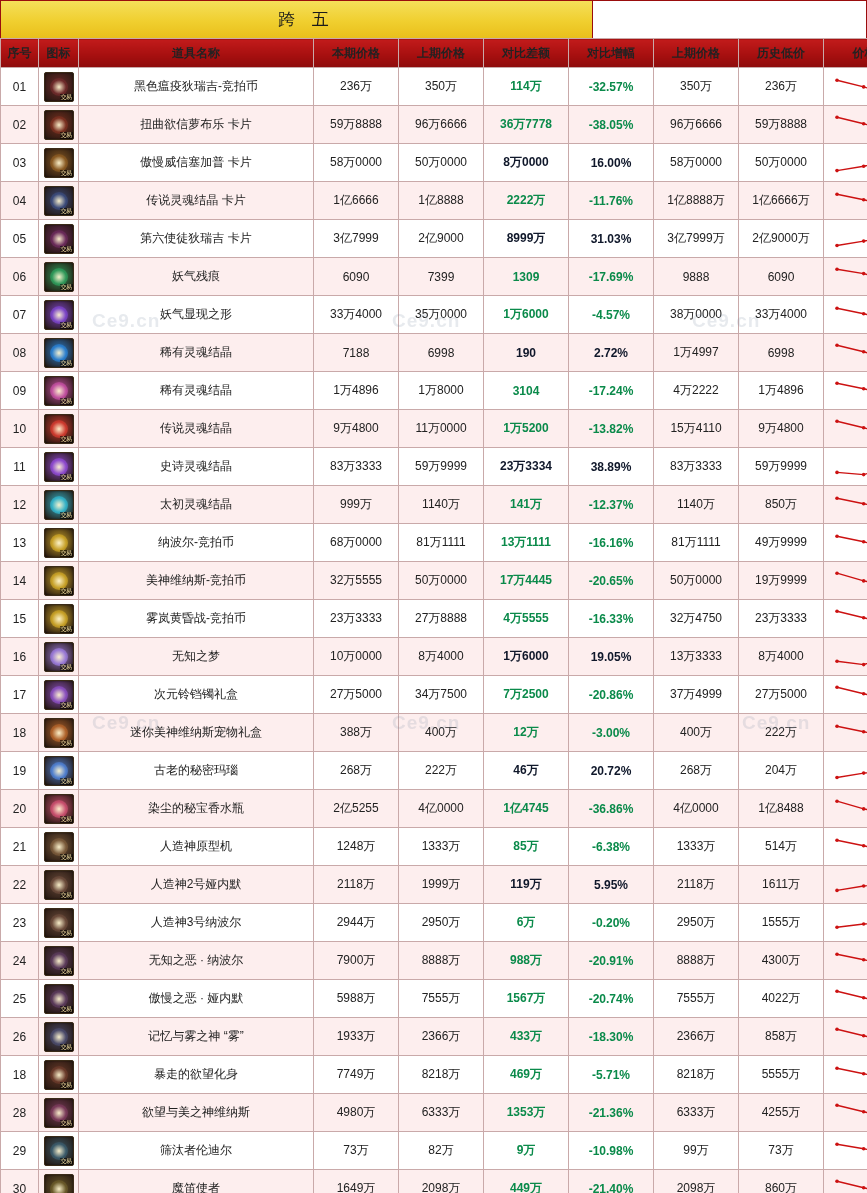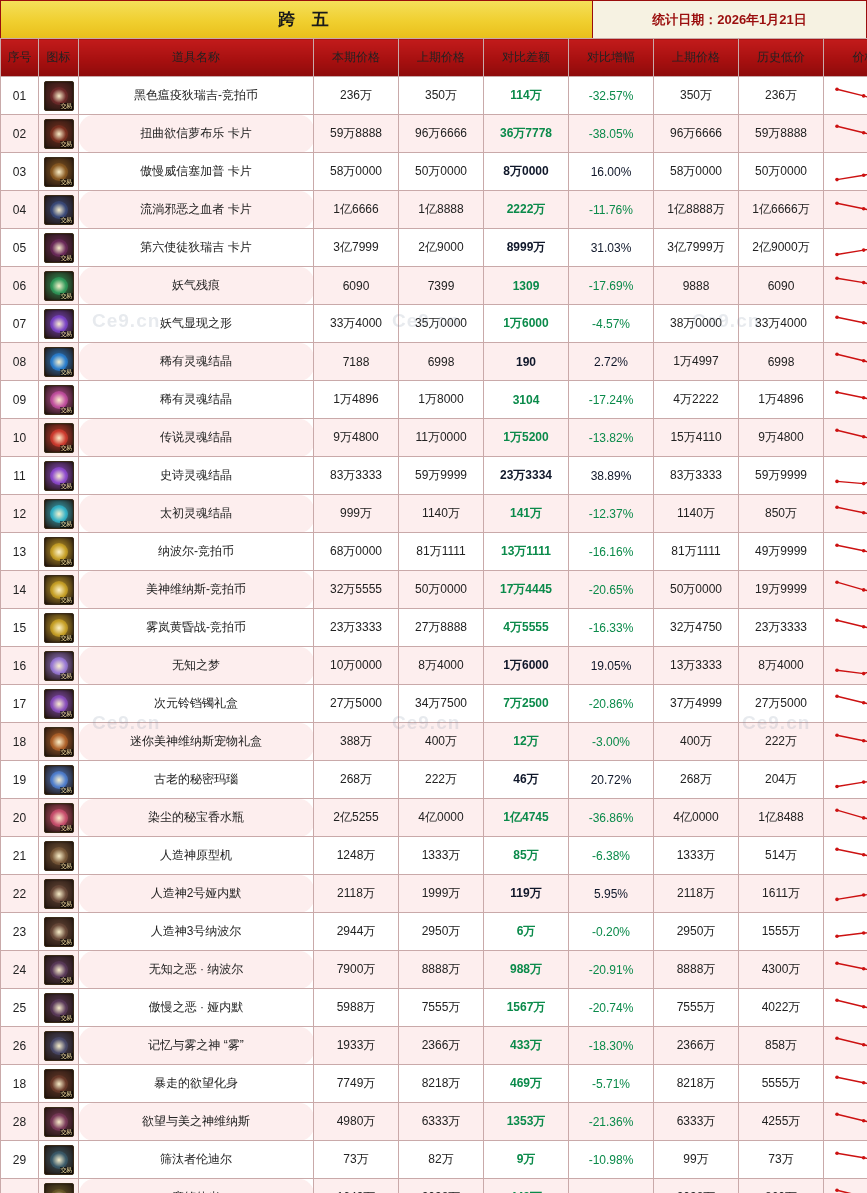--- a/index.html
+++ b/index.html
@@ -20,21 +20,21 @@
     width: 867px;
     height: 38px;
     border: 1px solid #9a0d0d;
     border-bottom: none;
   }
   .header-title {
     flex: 0 0 592px;
     background: linear-gradient(#f5df5a, #f0cf2f 55%, #e9bf1b);
     border-right: 1px solid #9a0d0d;
     display: flex; align-items: center; justify-content: center;
-    font-size: 17px; font-weight: bold; color: #1a1a1a;
+    font-size: 17px; font-weight: normal; color: #1a1a1a;
     letter-spacing: 6px;
     padding-left: 20px;
   }
   .header-date {
     flex: 1 1 auto;
     background: #f6f2e2;
     display: flex; align-items: center; justify-content: center;
     font-size: 13px; font-weight: bold; color: #9a0d0d;
   }
   
@@ -47,34 +47,34 @@
     border: 1px solid #c9a9a9;
     font-size: 12px;
     color: #222;
     text-align: center;
     vertical-align: middle;
     padding: 0;
   }
   thead th {
     background: linear-gradient(#c21b1b, #a50f0f 60%, #8d0b0b);
     color: #fff;
-    font-weight: normal;
-    height: 38px;
+    font-weight: bold;
+    height: 29px;
     border: 1px solid #8d0b0b;
     font-size: 12.5px;
   }
   tbody tr { height: 38px; }
   tbody tr.odd td { background: #ffffff; }
   tbody tr.even td { background: #fdeeee; }
 
   td.c-idx { font-size: 12px; color: #333; }
-  td.c-name { font-size: 12.5px; color: #111; border-radius: 15px; }
+  td.c-name { font-size: 12.5px; color: #111; }
   td.c-num { font-size: 12.5px; color: #111; }
   td.c-diff { font-weight: bold; font-size: 12.5px; }
-  td.c-pct  { font-weight: normal; font-size: 12.5px; }
+  td.c-pct  { font-weight: bold; font-size: 12.5px; }
   .up   { color: #0f172a; }
   .down { color: #0a8a4a; }
 
   
   .icon-wrap {
     width: 30px; height: 30px;
     margin: 0 auto;
     border: 1px solid #3a2b18;
     border-radius: 2px;
     position: relative;
@@ -112,21 +112,20 @@
     user-select: none;
   }
 </style>
 </head>
 <body>
 
 <div class="page">
 
   <div class="header">
     <div class="header-title">跨 五</div>
-    <div class="header-date">统计日期：2026年1月21日</div>
   </div>
 
   <table class="price-table">
     <colgroup>
       <col style="width:38px">
         <col style="width:40px">
         <col style="width:235px">
       <col style="width:85px">
         <col style="width:85px">
         <col style="width:85px">
@@ -226,21 +225,21 @@
           </td>
         </tr>
         <tr class="even">
           <td class="c-idx">04</td>
           <td>
             <div class="icon-wrap" style="background: radial-gradient(circle at 50% 45%, rgb(58, 74, 122) 0%, rgb(36, 23, 16) 95%);">
               <div class="glow" style="background: radial-gradient(circle, rgb(255, 246, 208) 0%, rgb(58, 74, 122) 55%, rgba(0, 0, 0, 0) 100%);"></div>
               <div class="tag">交易</div>
             </div>
           </td>
-          <td class="c-name">流淌邪恶之血者 卡片</td>
+          <td class="c-name">传说灵魂结晶 卡片</td>
           <td class="c-num">1亿6666</td>
           <td class="c-num">1亿8888</td>
           <td class="c-diff"><span class="down">2222万</span></td>
           <td class="c-pct"><span class="down">-11.76%</span></td>
           <td class="c-num">1亿8888万</td>
           <td class="c-num">1亿6666万</td>
           <td class="c-trend">
             <svg class="spark" width="100" height="32">
               <polyline points="10,9.3 36.66666666666667,14.8 63.333333333333336,20.3 90,23.6" fill="none" stroke="#cc1111" stroke-width="1.4"></polyline>
               <circle cx="10" cy="9.3" r="1.8" fill="#cc1111"></circle>

